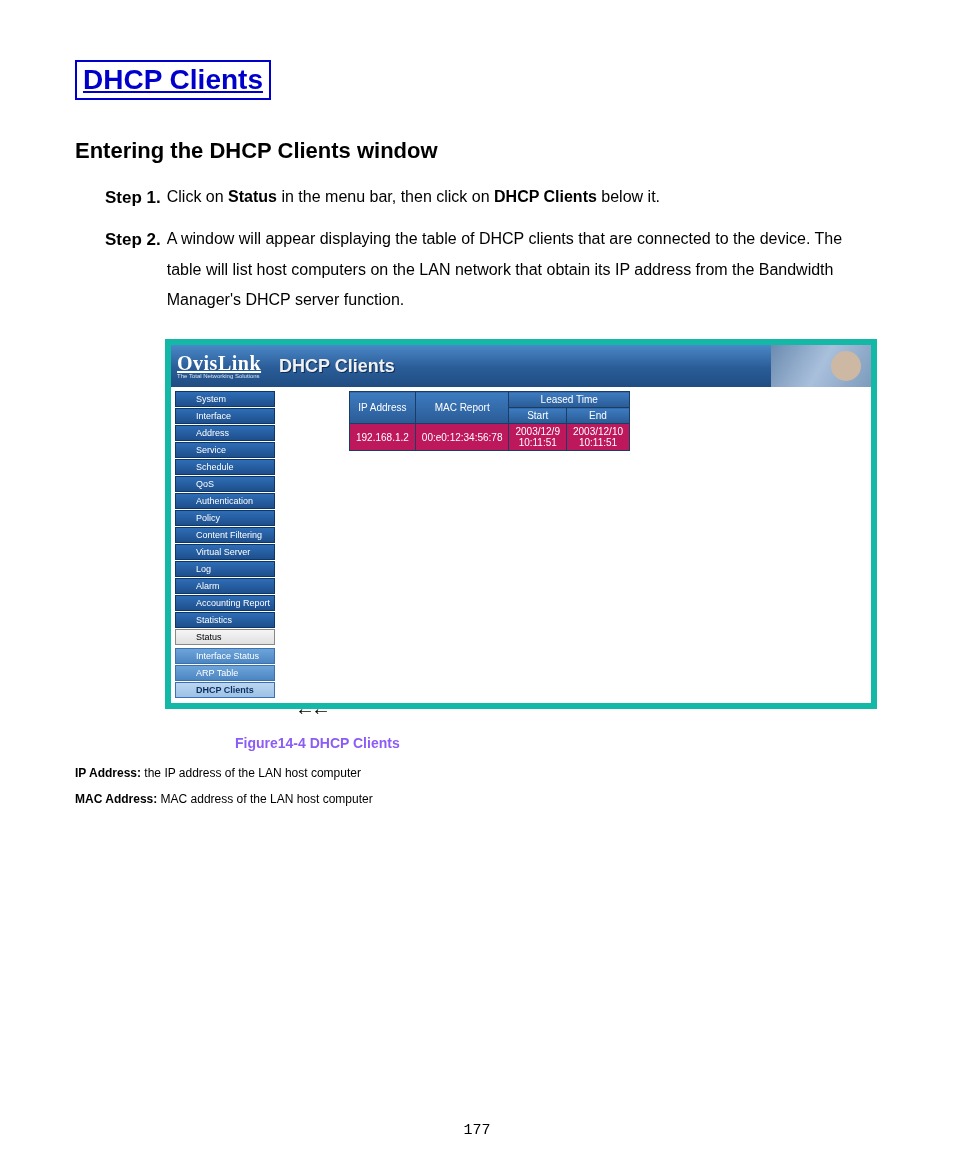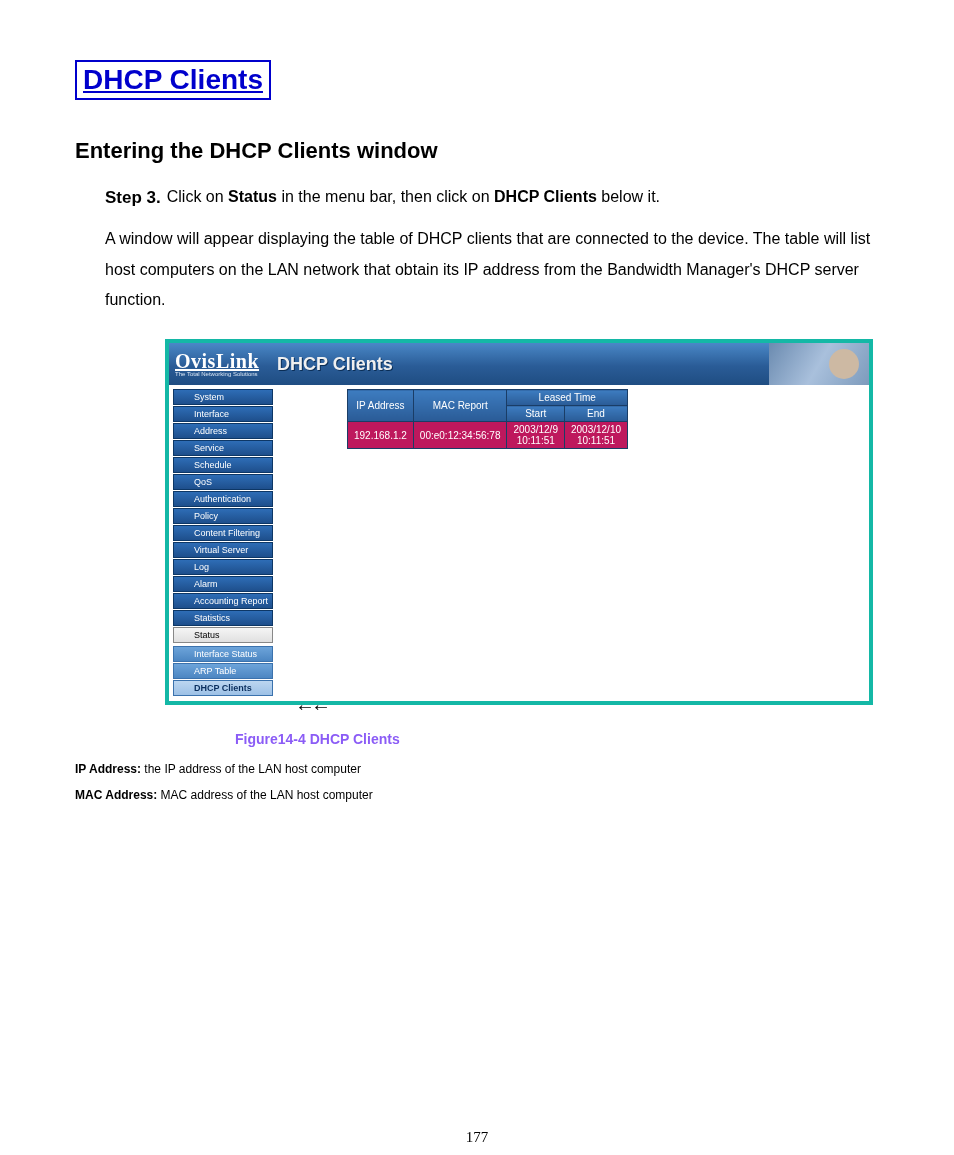--- a/index.html
+++ b/index.html
@@ -48,21 +48,21 @@
     white-space: nowrap;
     margin-right: 6px;
     font-size: 17px;
   }
   .step-text { flex: 1; }
   .step-text b { font-weight: bold; }
   
   .screenshot {
     margin: 24px 0 10px 90px;
     width: 700px;
-    border: 4px solid #14b8a6;
+    border: 6px solid #14b8a6;
     font-size: 11px;
   }
   .shot-header {
     height: 42px;
     background: linear-gradient(#4a88c7, #2a5c97 55%, #1f4d82);
     display: flex;
     align-items: center;
     color: #fff;
     position: relative;
     overflow: hidden;
@@ -176,43 +176,44 @@
   }
   .defs {
     font-size: 12px;
     line-height: 1.8;
   }
   .defs p { margin: 4px 0; }
   .defs b { font-weight: bold; }
   .page-num {
     position: absolute;
     left: 0; right: 0;
-    bottom: 9px;
+    bottom: 16px;
     text-align: center;
-    font-family: Liberation Serif, serif;
+    font-family: Liberation Mono, monospace;
     font-size: 15px;
   }
 </style>
 </head>
 <body>
 
 <div class="page">
 
   <div class="title-box">
     <span>DHCP Clients</span>
   </div>
 
   <div class="section-heading">Entering the DHCP Clients window</div>
 
   <div class="steps">
     <div class="step">
-      <span class="step-label">Step 3.</span>
+      <span class="step-label">Step 1.</span>
       <span class="step-text"><span>Click on </span><b>Status</b><span> in the menu bar, then click on </span><b>DHCP Clients</b><span> below it.</span></span>
     </div>
     <div class="step">
+      <span class="step-label">Step 2.</span>
       <span class="step-text"><span>A window will appear displaying the table of DHCP clients that are connected to the device.   The table will list host computers on the LAN network that obtain its IP address from the Bandwidth Manager's DHCP server function.</span></span>
     </div>
   </div>
 
   
   <div class="screenshot">
     <div class="shot-header">
       <div class="logo">
         <span class="brand">OvisLink</span>
         <span class="tagline">The Total Networking Solutions</span>

